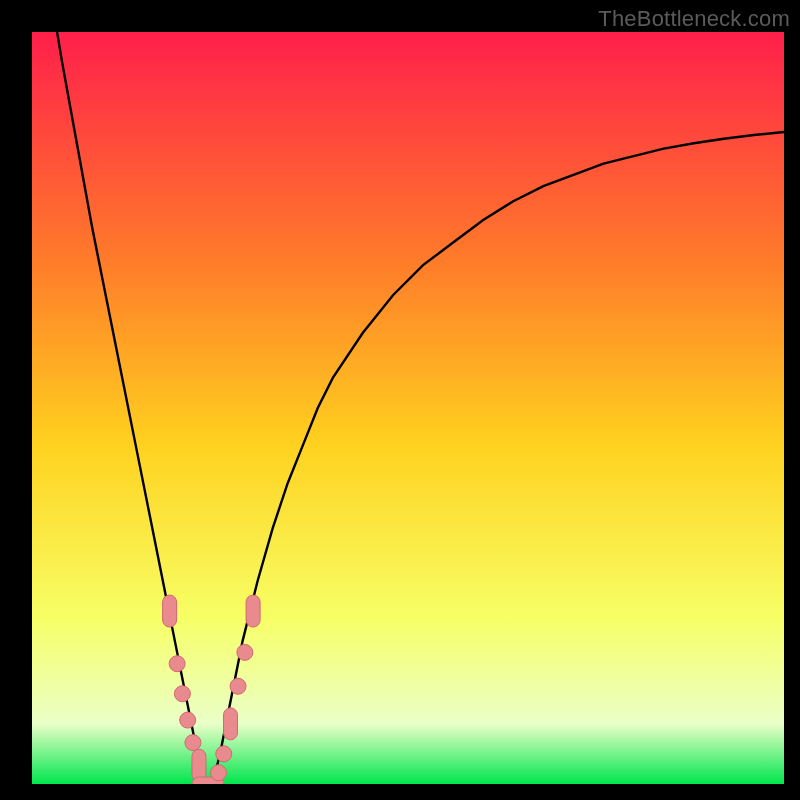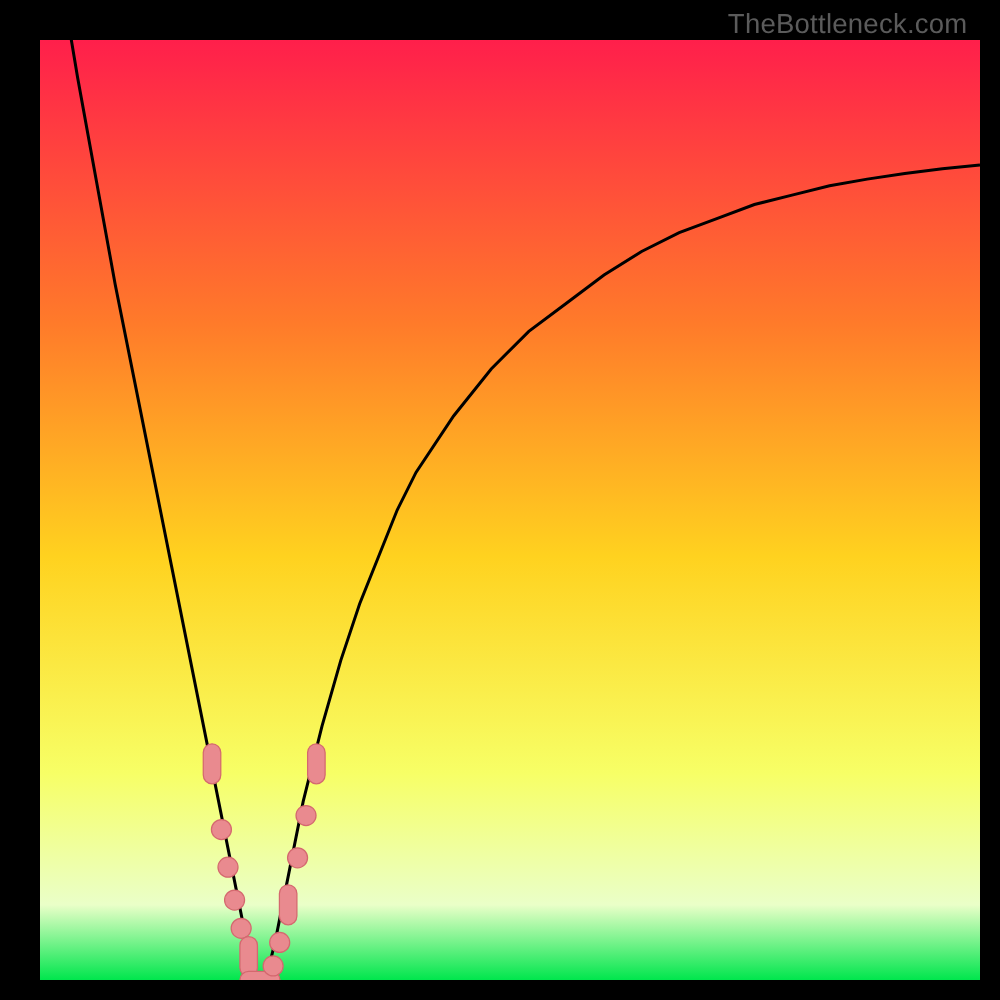--- a/index.html
+++ b/index.html
@@ -15,21 +15,21 @@
     position: absolute;
     left: 0;
     top: 0;
     width: 800px;
     height: 800px;
     background: #000;
   }
   .watermark {
     position: absolute;
     top: 6px;
-    right: 26px;
+    right: 10px;
     color: #5b5b5b;
     font-size: 22px;
     font-weight: 400;
     letter-spacing: 0.2px;
     user-select: none;
   }
   svg {
     position: absolute;
     left: 0;
     top: 0;

